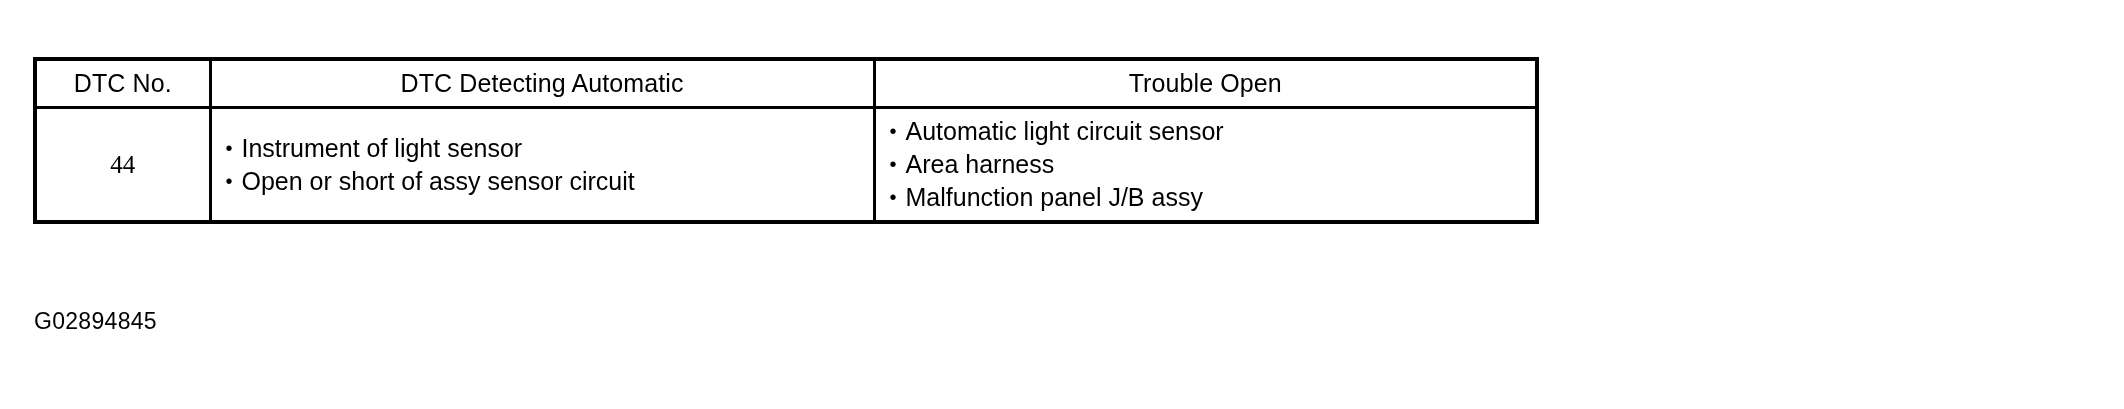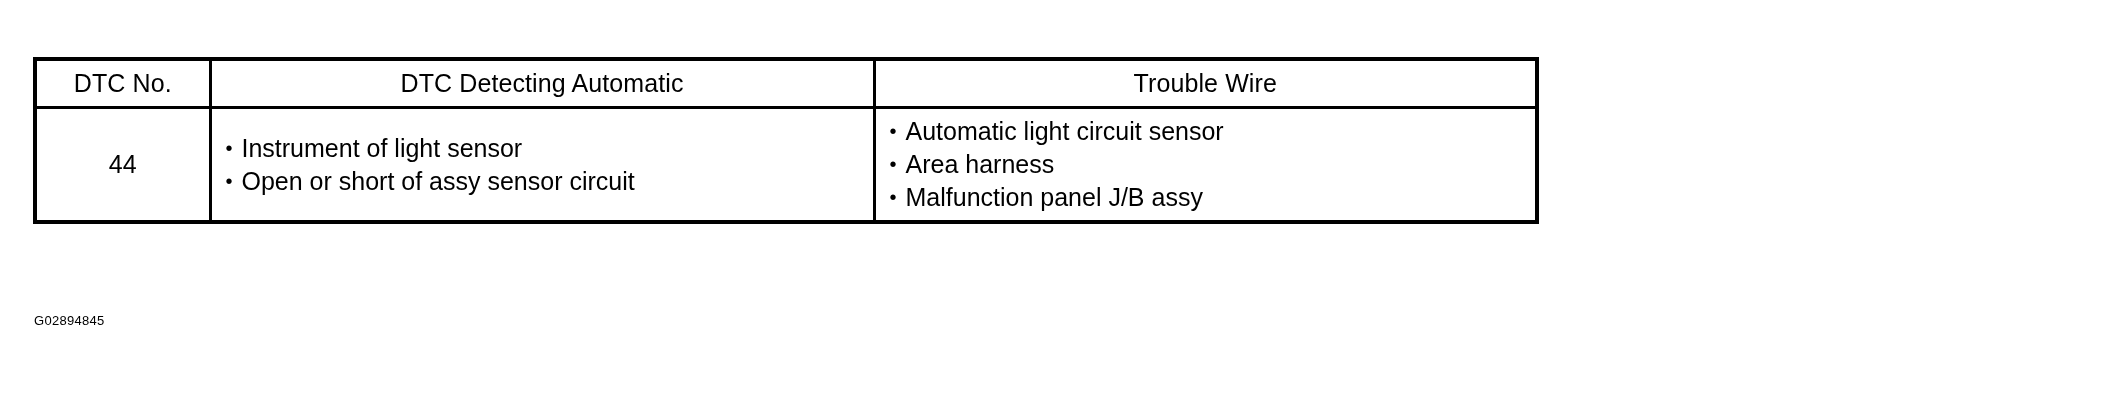--- a/index.html
+++ b/index.html
@@ -63,20 +63,21 @@
   }
 
   .body-cell {
     height: 94px;
     font-size: 25px;
   }
 
   .cell-no {
     text-align: center;
     font-size: 25px;
+    font-family: Liberation Serif, serif;
   }
 
   .bullet-list {
     list-style: none;
     margin: 0;
     padding: 6px 0 6px 14px;
   }
 
   .bullet-list li {
     position: relative;
@@ -92,21 +93,21 @@
     top: 0;
     line-height: 33px;
     font-size: 20px;
   }
 
   
   .figure-caption {
     position: absolute;
     left: 34px;
     top: 310px;
-    font-size: 13px;
+    font-size: 23px;
     line-height: 22px;
     letter-spacing: 0.3px;
     white-space: nowrap;
     text-align: center;
   }
 </style>
 </head>
 <body>
 
 <div class="page">
@@ -114,21 +115,21 @@
   <table class="dtc-table">
     <colgroup>
       <col class="col-no">
       <col class="col-cond">
       <col class="col-area">
     </colgroup>
     <thead>
       <tr>
         <th class="head-cell">DTC No.</th>
         <th class="head-cell">DTC Detecting Automatic</th>
-        <th class="head-cell">Trouble Wire</th>
+        <th class="head-cell">Trouble Open</th>
       </tr>
     </thead>
     <tbody>
       <tr>
 
         <td class="body-cell cell-no">44</td>
 
         <td class="body-cell">
           <ul class="bullet-list">
             <li><span class="bullet-dot">•</span><span>Instrument of light sensor</span></li>

